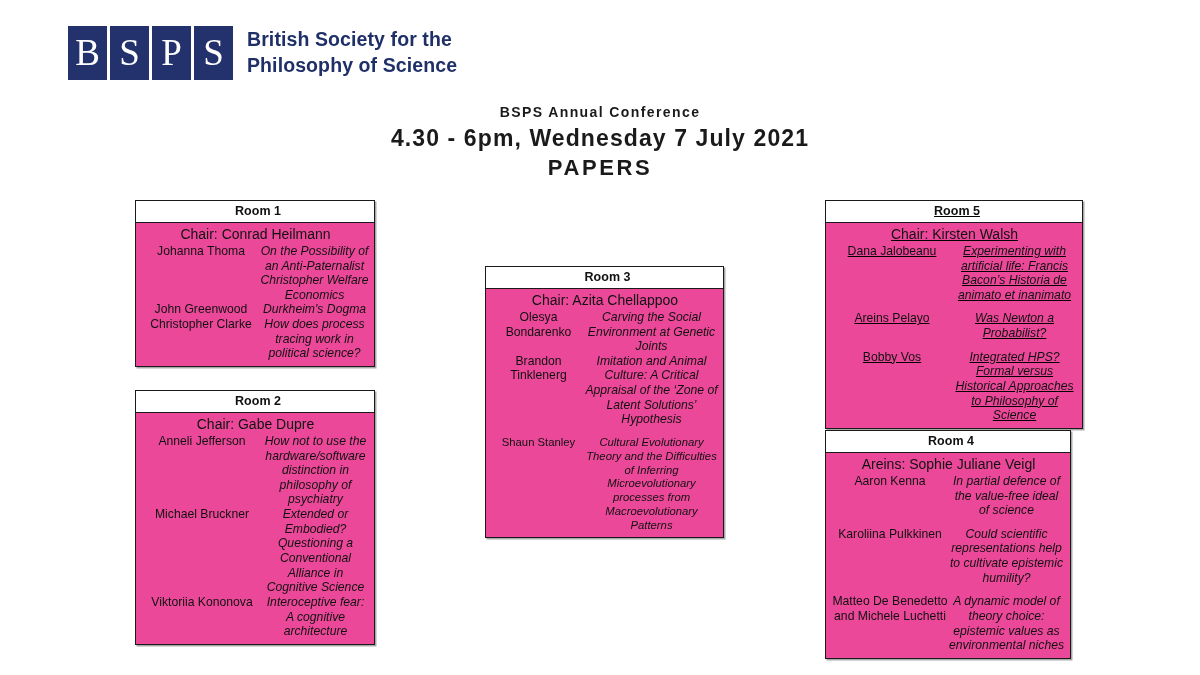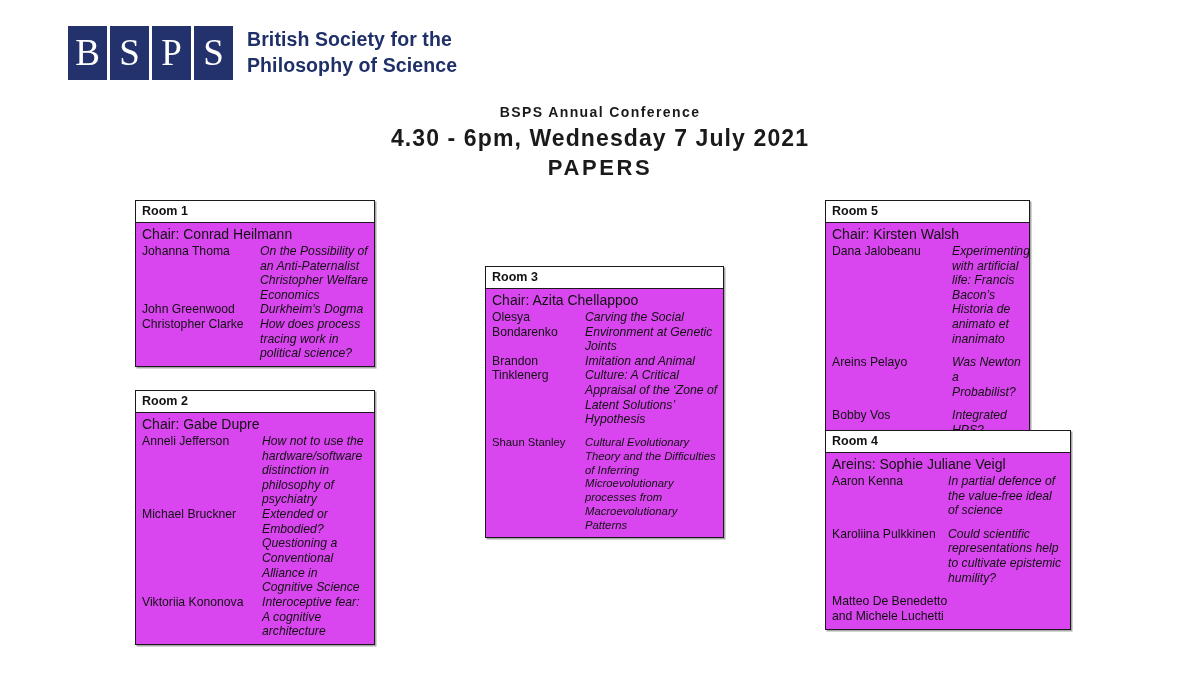--- a/index.html
+++ b/index.html
@@ -64,22 +64,23 @@
     font-size: 22px;
     font-weight: 700;
     letter-spacing: 2.6px;
   }
 
   
   .room-box {
     position: absolute;
     box-sizing: border-box;
     border: 1.5px solid #1a1a1a;
-    background: #d946ef;
+    background: #ec4899;
     box-shadow: 1.5px 1.5px 0 rgba(0,0,0,.34);
+    text-align: center;
   }
   .room-head {
     background: #ffffff;
     border-bottom: 1.5px solid #1a1a1a;
     font-size: 12.5px;
     font-weight: 700;
     color: #111;
     padding: 3px 0 4px 6px;
     line-height: 1.15;
   }
@@ -117,21 +118,21 @@
 
   #room2 { left: 135px; top: 390px;  width: 240px; }
   #room2 .entry .nm { width: 120px; }
 
   #room3 { left: 485px; top: 266px;  width: 239px; }
   #room3 .entry .nm { width: 93px; }
   #room3 .entry.small .nm,
   #room3 .entry.small .ti { font-size: 11.3px; line-height: 1.22; }
   #room3 .entry.small .nm { width: 93px; }
 
-  #room5 { left: 825px; top: 200px;  width: 205px; }
+  #room5 { left: 825px; top: 200px;  width: 258px; text-decoration: underline; }
   #room5 .entry .nm { width: 120px; }
 
   #room4 { left: 825px; top: 430px;  width: 246px; }
   #room4 .entry .nm { width: 116px; }
 
   .gap-sm { height: 9px; }
 </style>
 </head>
 <body>
 
@@ -238,15 +239,16 @@
         <div class="ti">In partial defence of the value-free ideal of science</div>
       </div>
       <div class="gap-sm"></div>
       <div class="entry">
         <div class="nm">Karoliina Pulkkinen</div>
         <div class="ti">Could scientific representations help to cultivate epistemic humility?</div>
       </div>
       <div class="gap-sm"></div>
       <div class="entry">
         <div class="nm">Matteo De Benedetto and Michele Luchetti</div>
+        <div class="ti">A dynamic model of theory choice: epistemic values as environmental niches</div>
       </div>
     </div>
   </div>
 
 </body></html>

